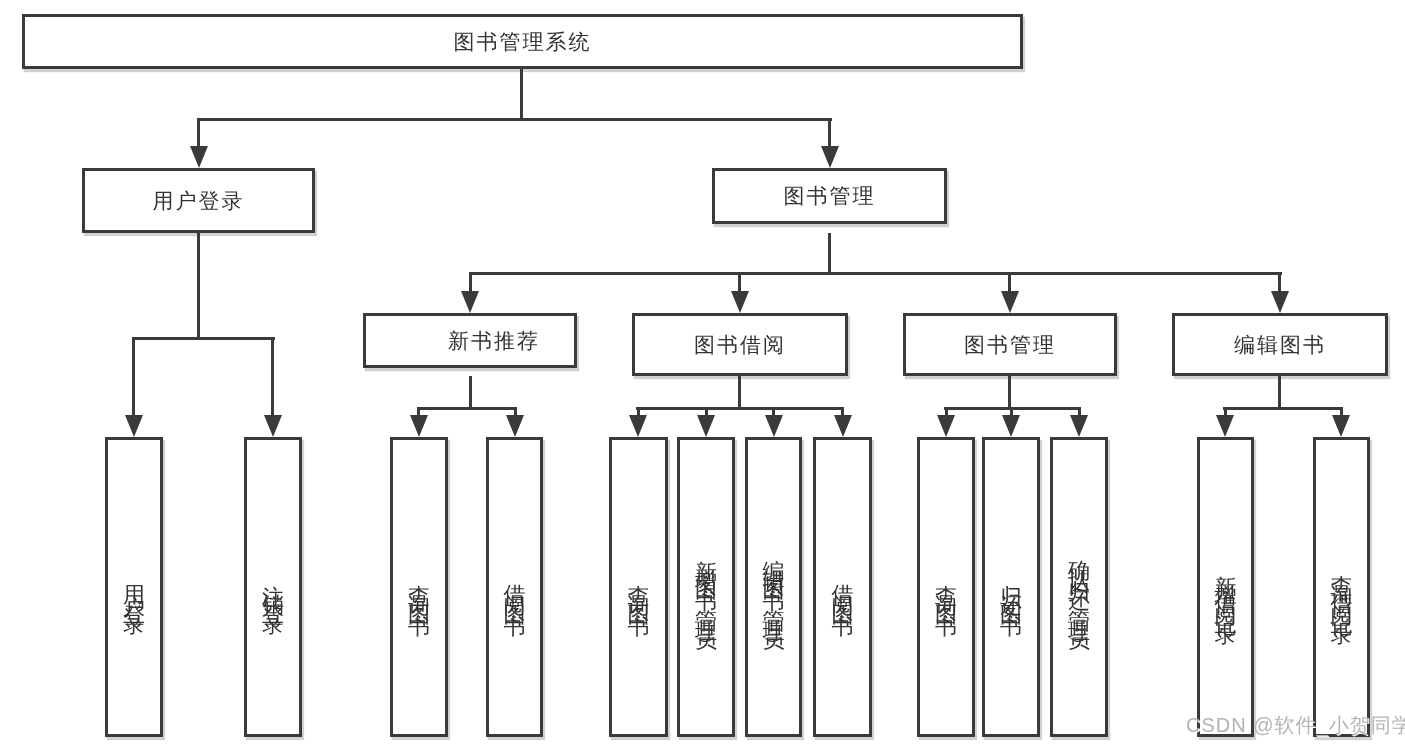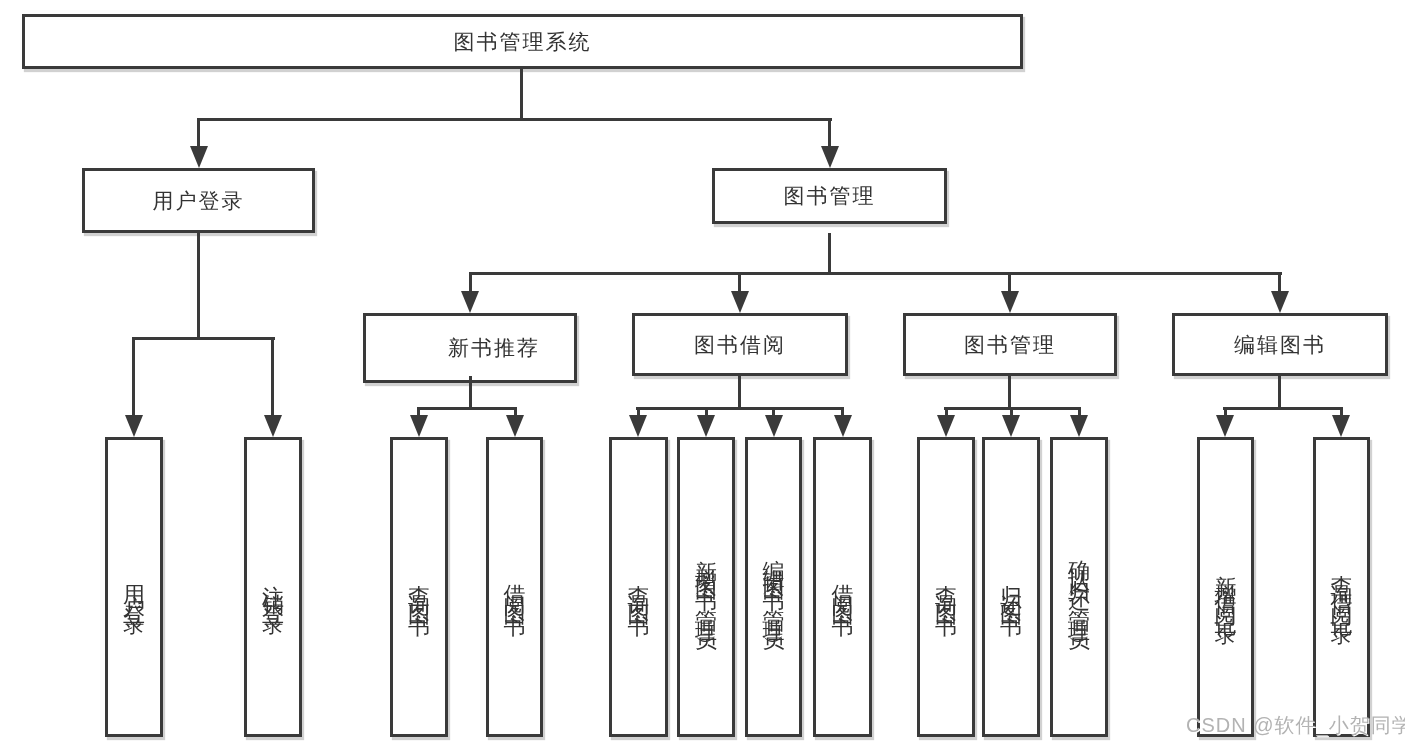--- a/index.html
+++ b/index.html
@@ -93,21 +93,21 @@
   <div class="hline" style="left:469px; top:272px; width:813px; height:3px;"></div>
   <div class="vline" style="left:469px; top:272px; width:3px; height:22px;"></div>
   <div class="arrow" style="left:461px; top:291px;"></div>
   <div class="vline" style="left:738px; top:272px; width:3px; height:22px;"></div>
   <div class="arrow" style="left:731px; top:291px;"></div>
   <div class="vline" style="left:1008px; top:272px; width:3px; height:22px;"></div>
   <div class="arrow" style="left:1001px; top:291px;"></div>
   <div class="vline" style="left:1278px; top:272px; width:3px; height:22px;"></div>
   <div class="arrow" style="left:1271px; top:291px;"></div>
 
-  <div class="box" style="left:363px; top:313px; width:214px; height:70px;padding-left:48px;">
+  <div class="box" style="left:363px; top:313px; width:214px; height:55px;padding-left:48px;">
     <span class="hlabel">新书推荐</span>
   </div>
   <div class="box" style="left:632px; top:313px; width:216px; height:63px;justify-content:center;">
     <span class="hlabel">图书借阅</span>
   </div>
   <div class="box" style="left:903px; top:313px; width:214px; height:63px;">
     <span class="hlabel">图书管理</span>
   </div>
   <div class="box" style="left:1172px; top:313px; width:216px; height:63px;">
     <span class="hlabel">编辑图书</span>

